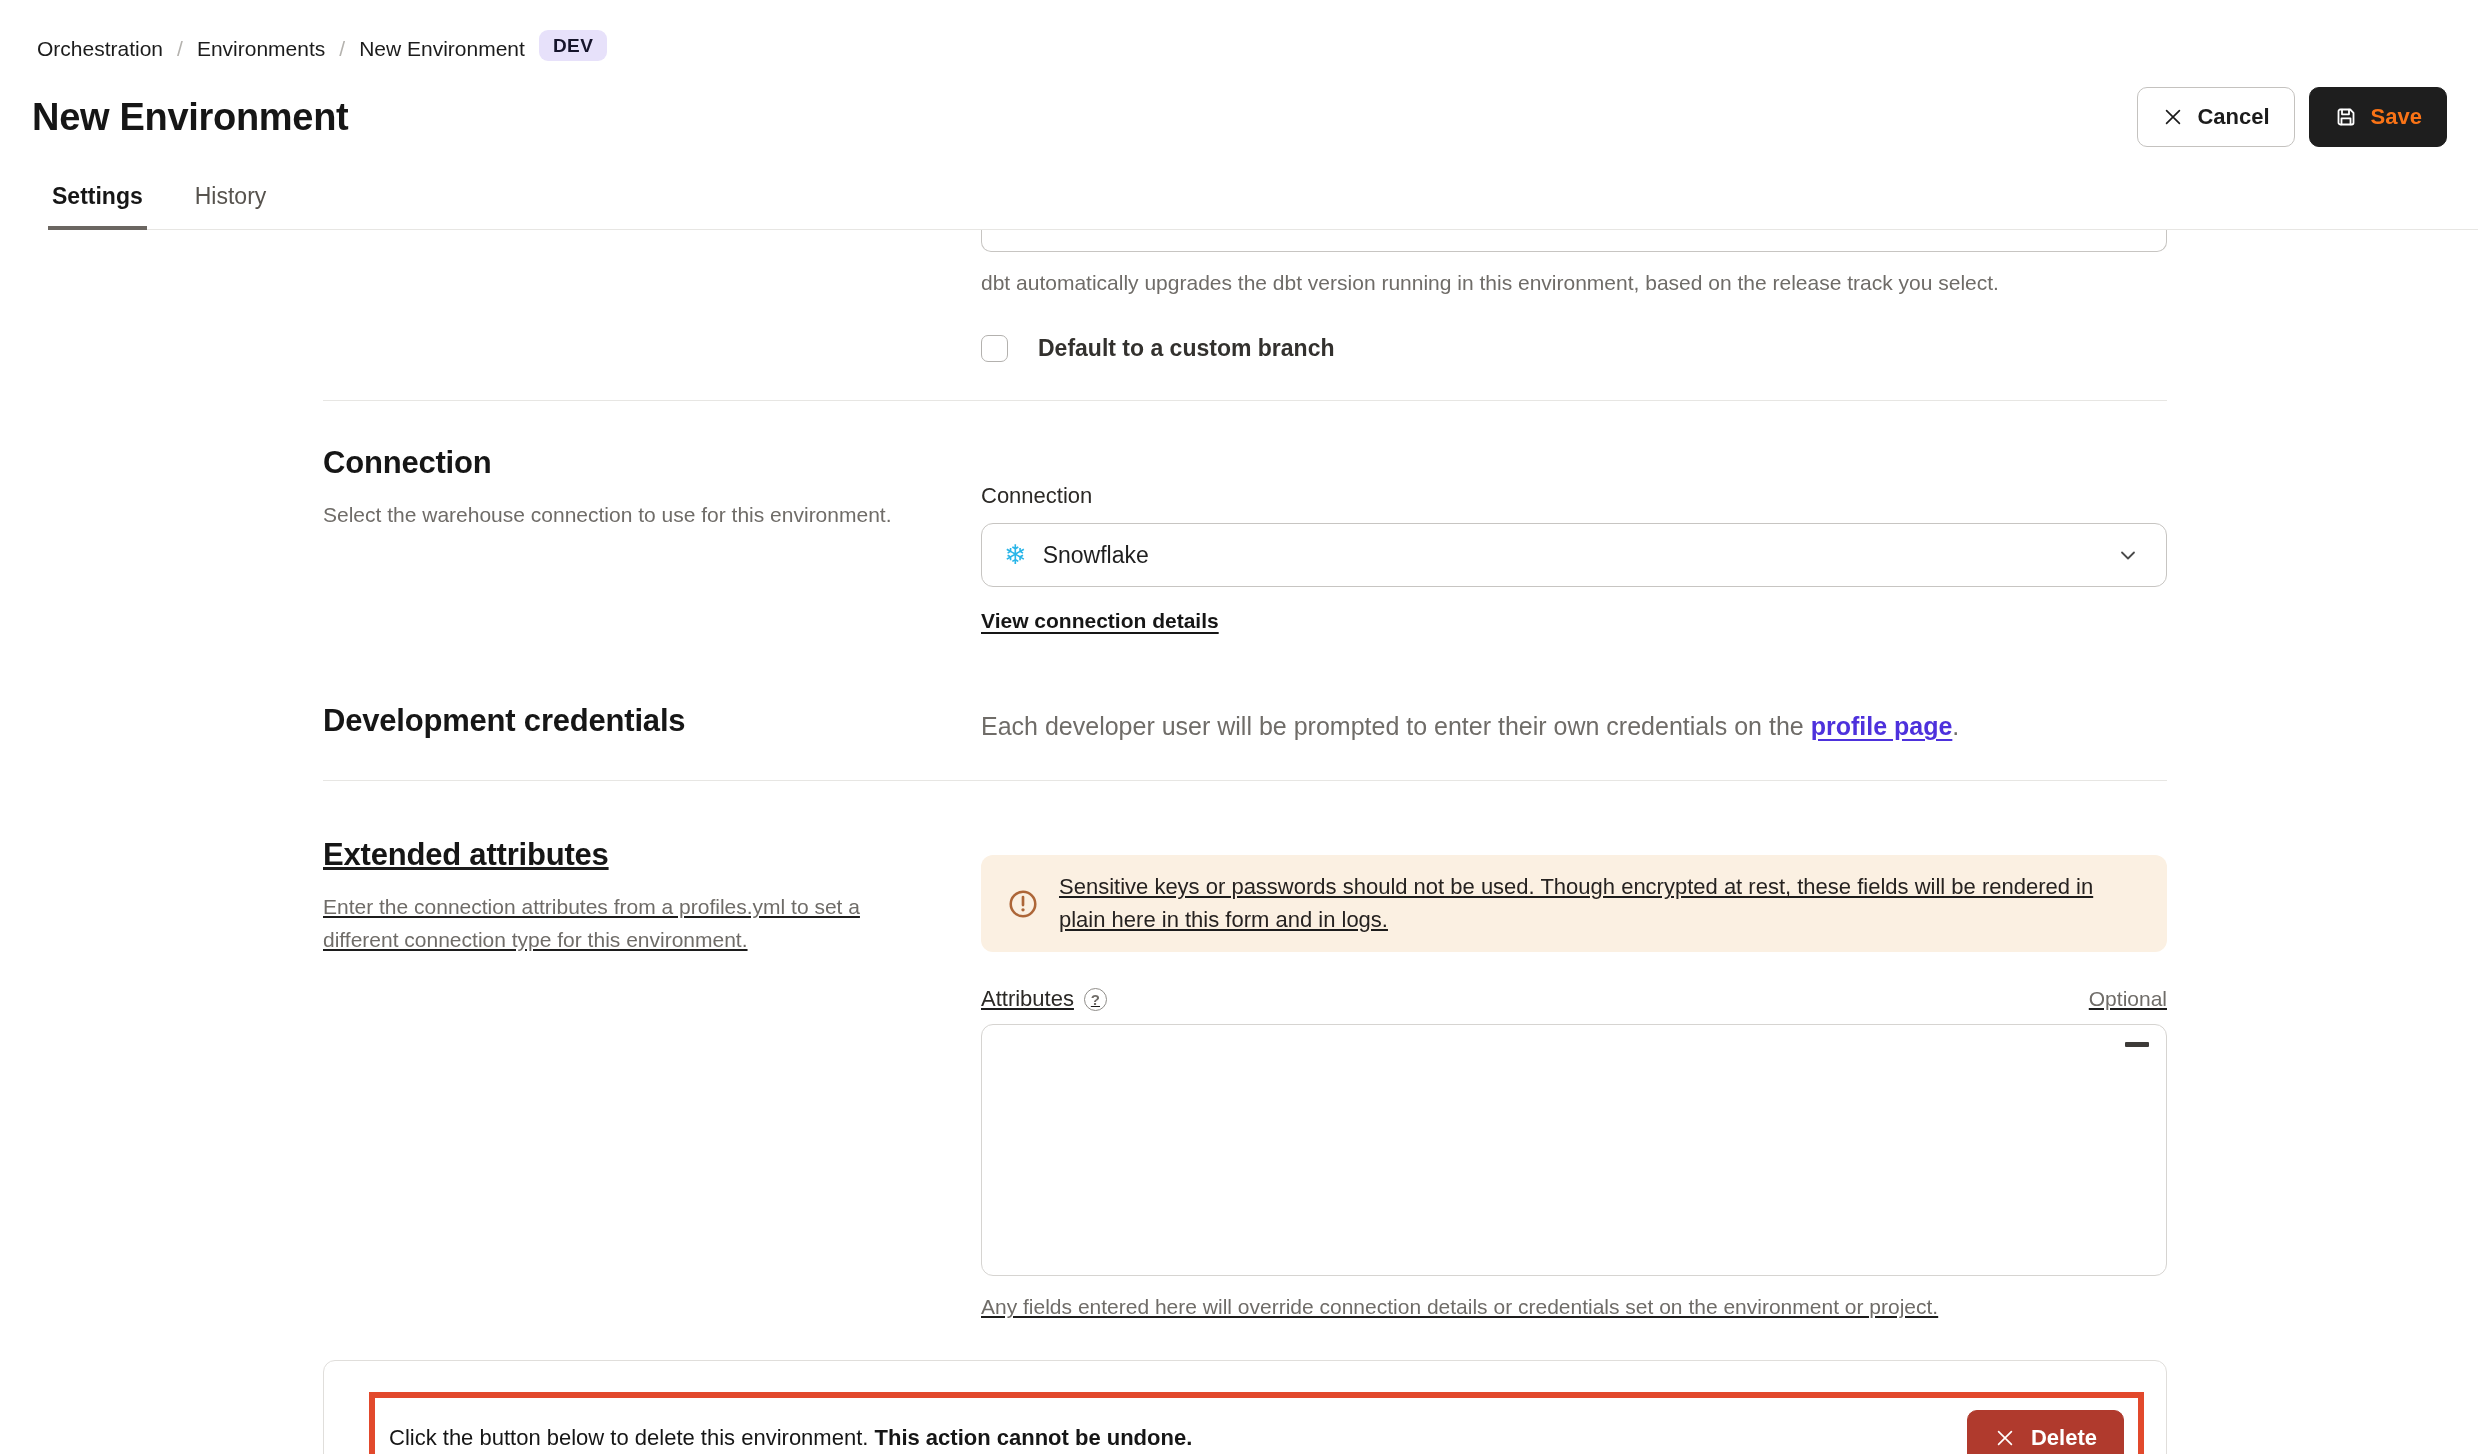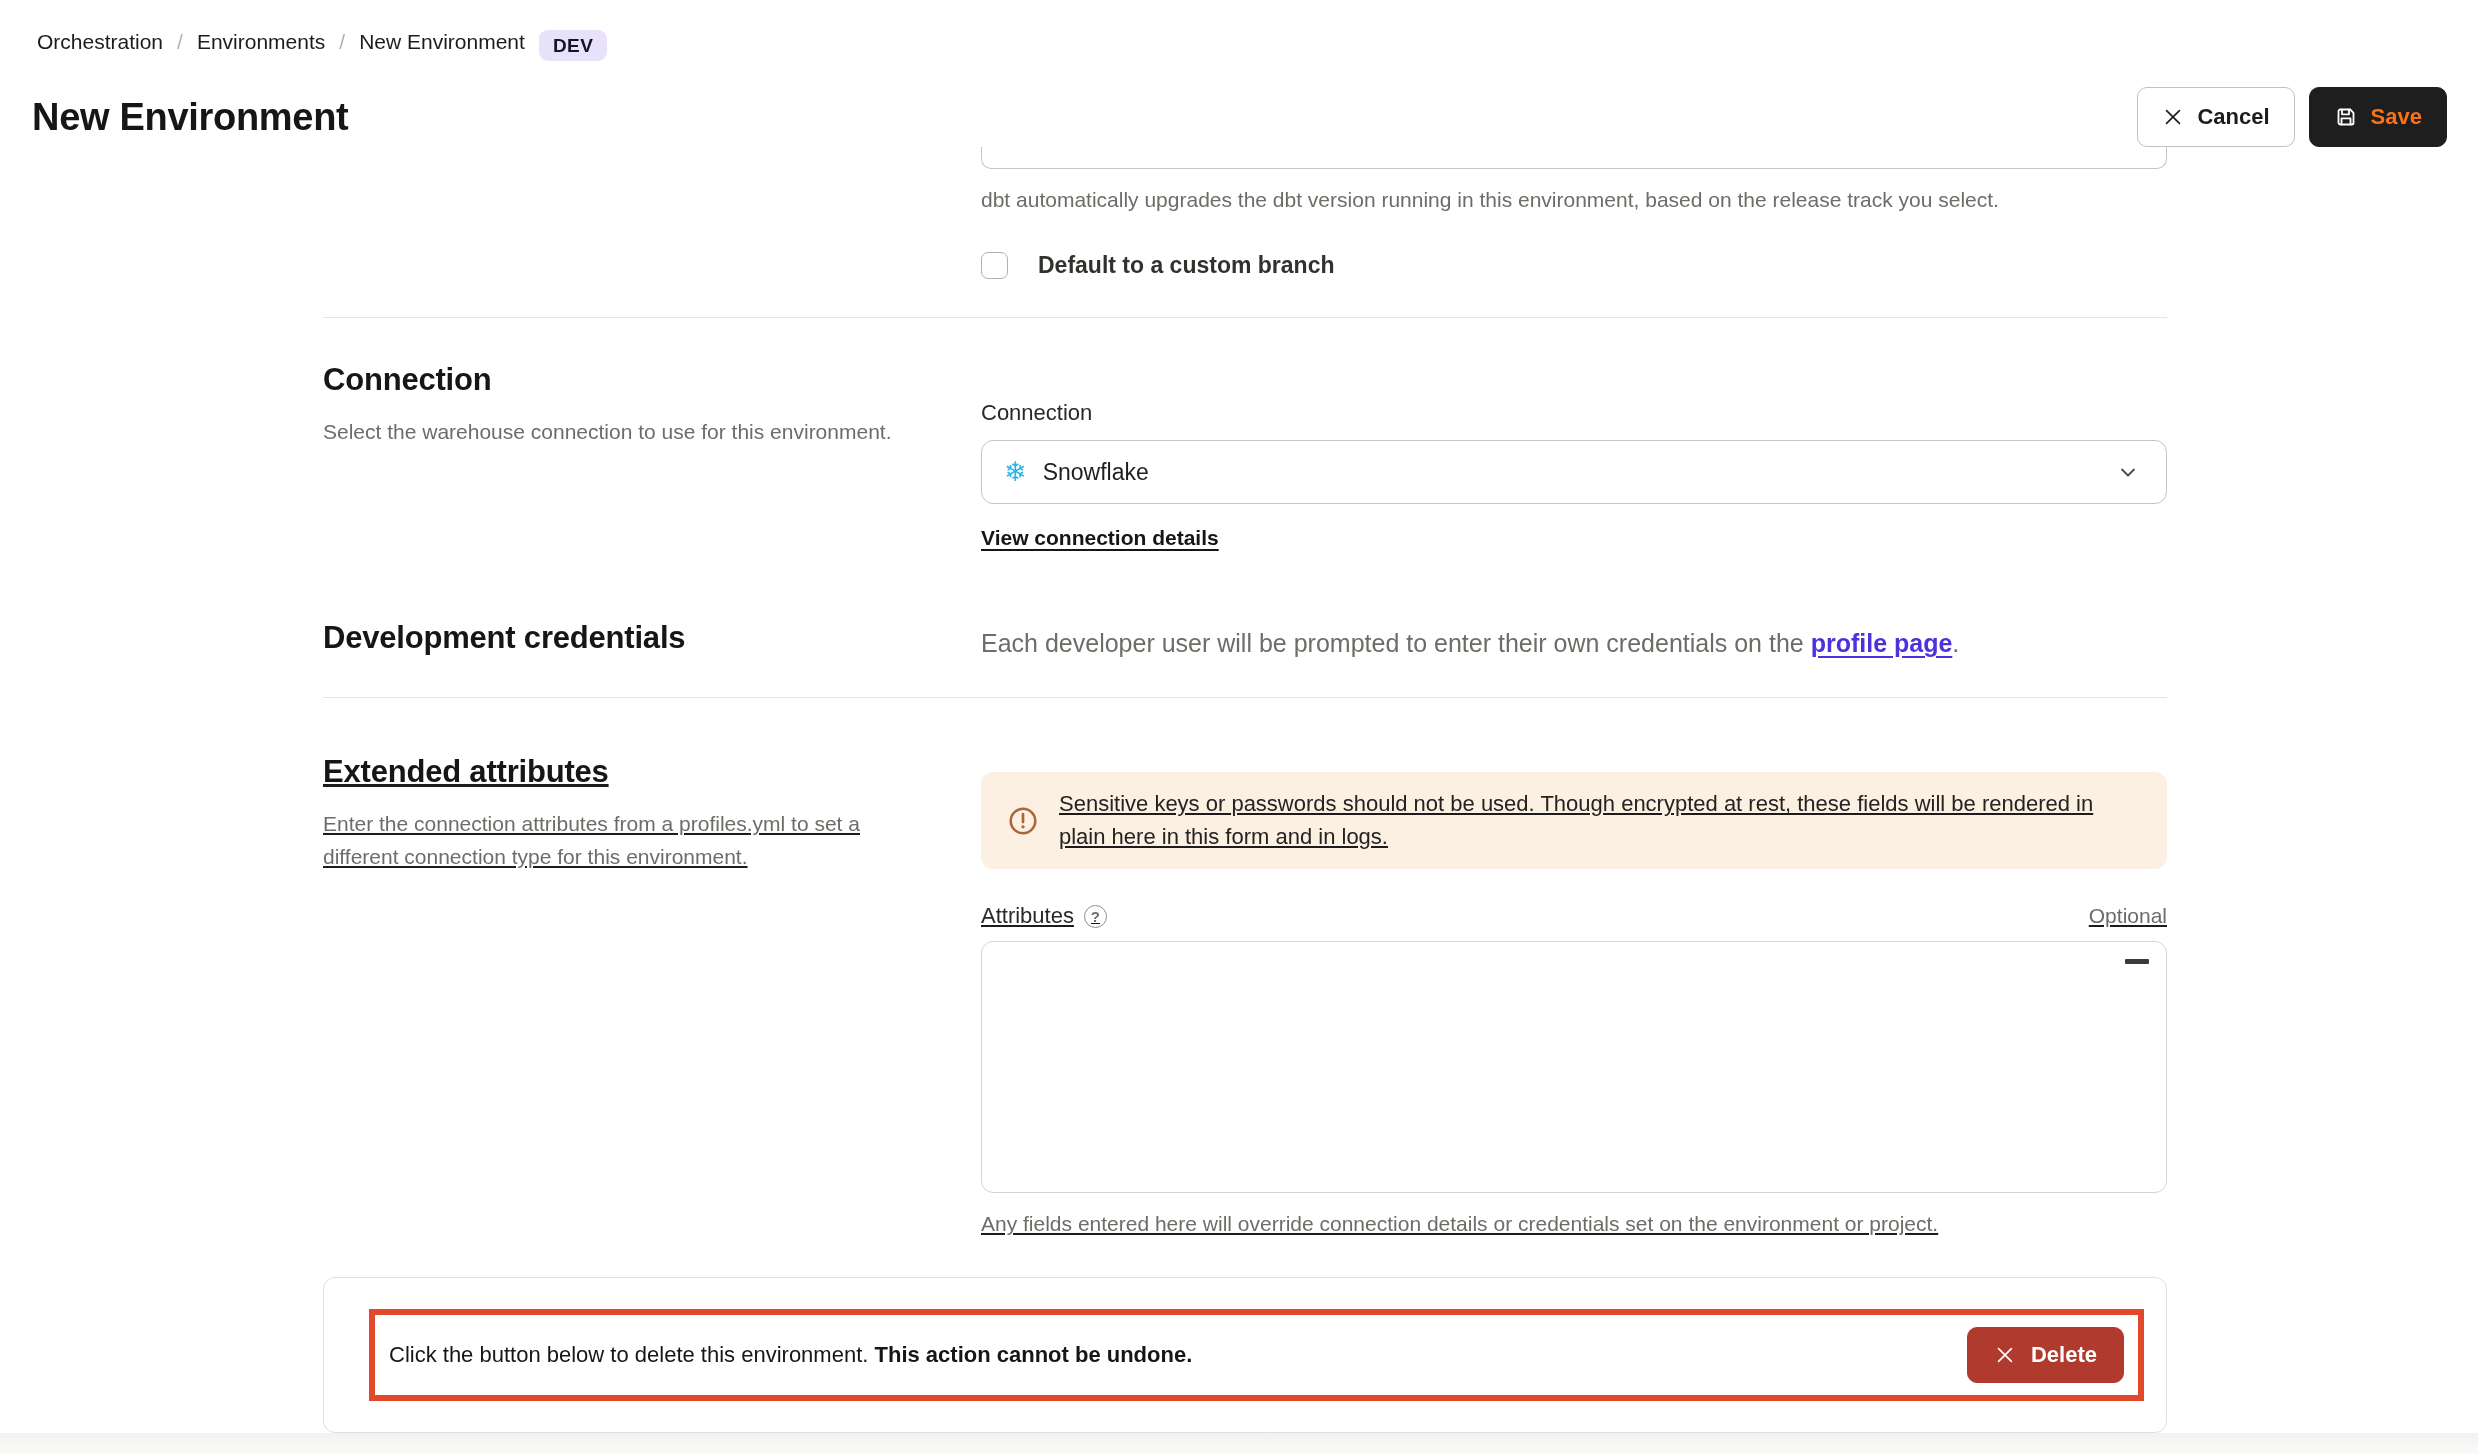--- a/index.html
+++ b/index.html
@@ -25,21 +25,21 @@
   }
   .page{
     width:2478px;height:1454px;
     background:#fff;
     display:flex;flex-direction:column;
     overflow:hidden;position:relative;
   }
 
   
   .breadcrumb{
-    display:flex;align-items:flex-start;gap:14px;
+    display:flex;align-items:flex-end;gap:14px;
     padding:30px 0 0 37px;
     font-size:21px;color:var(--ink);
   }
   .breadcrumb .sep{color:#b4b2ae;}
   .badge{
     background:var(--badge-bg);
     color:#16142b;
     font-size:19px;font-weight:700;letter-spacing:.5px;
     padding:6px 14px;border-radius:9px;line-height:1;
   }
@@ -223,20 +223,24 @@
               <path d="M4.5 6.2c0-.9.8-1.7 1.7-1.7h10l3.3 3.3v10c0 .9-.8 1.7-1.7 1.7H6.2c-.9 0-1.7-.8-1.7-1.7V6.2z"></path>
               <path d="M8 4.7v4.6h7V4.7"></path>
               <path d="M7.5 19.3v-6h9v6"></path>
             </svg>
         </span>
         <span>Save</span>
       </button>
     </div>
   </div>
 
+  <div class="tabs">
+    <div class="tab active">Settings</div>
+    <div class="tab">History</div>
+  </div>
 
   <main class="content">
 
     <section class="grid row-release">
       <div class="col-left"></div>
       <div class="col-right">
         <div class="input-fragment"></div>
         <p class="helper-text">dbt automatically upgrades the dbt version running in this environment, based on the release track you select.</p>
         <div class="checkbox-row">
           <span class="checkbox" role="checkbox" aria-checked="false"></span>

